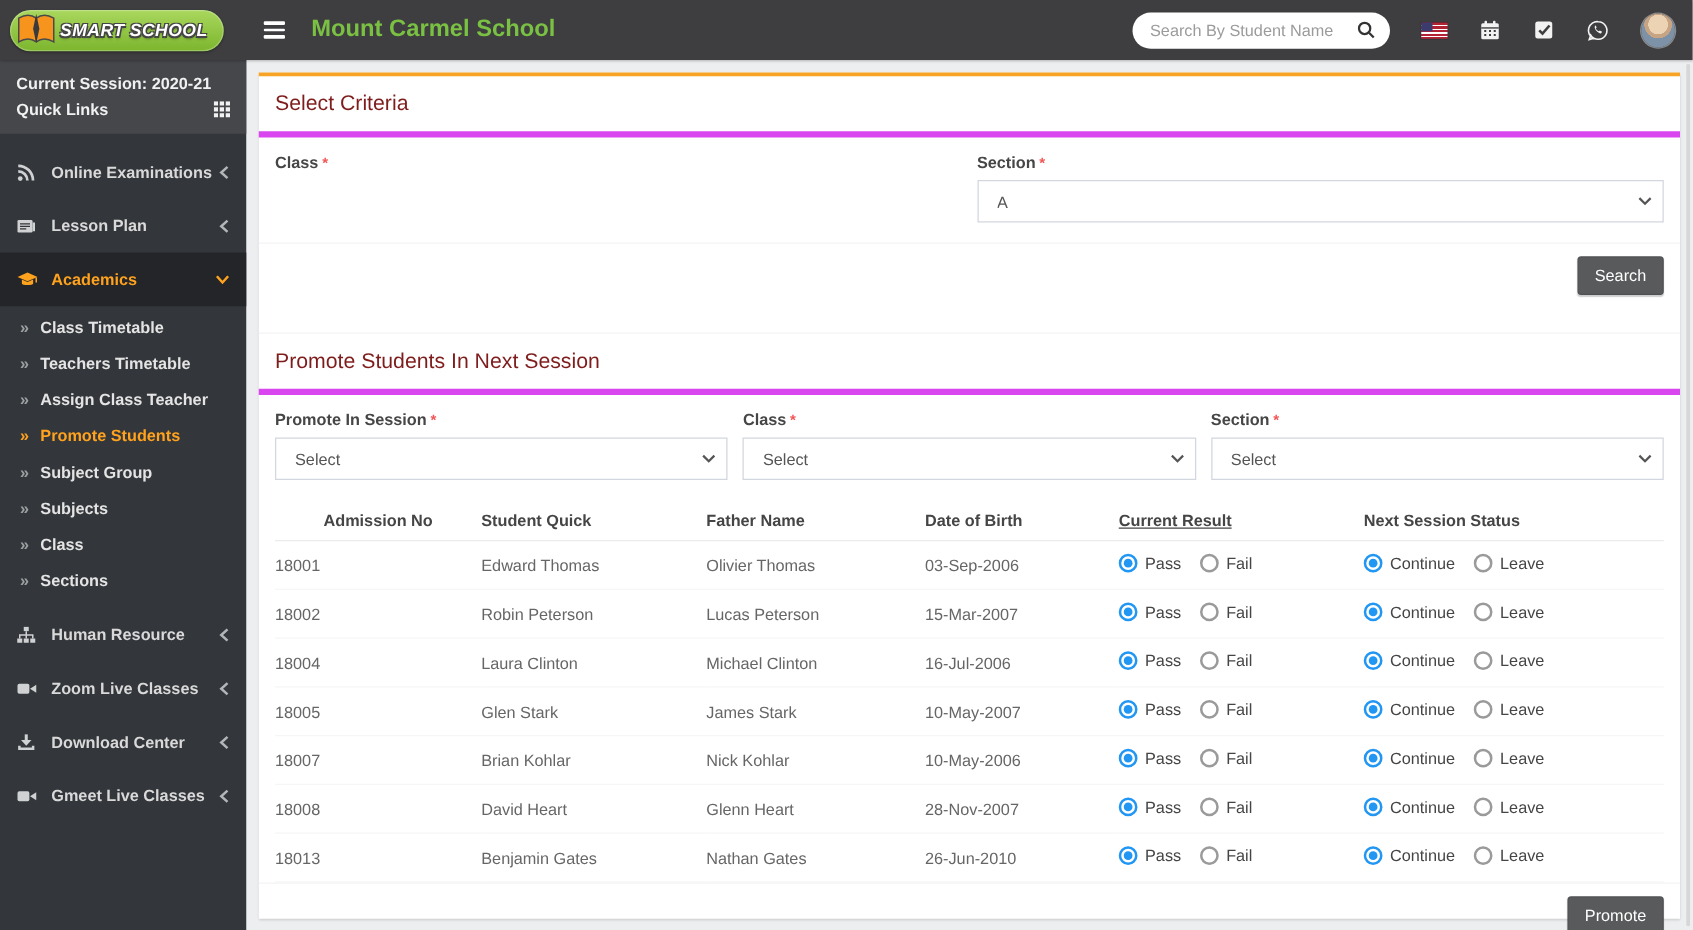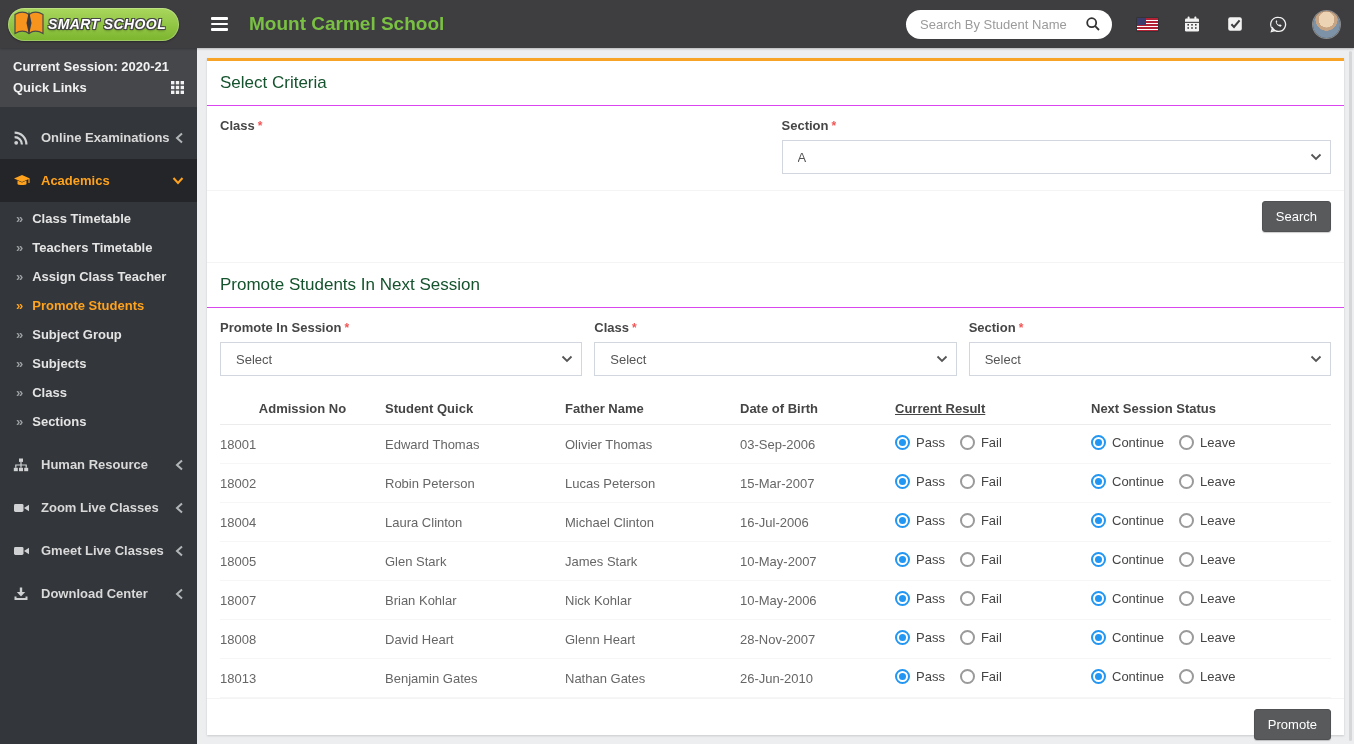--- a/index.html
+++ b/index.html
@@ -39,21 +39,21 @@
   .menu-item.parent-active .mi-icon, .menu-item.parent-active .mi-chevron { color:#ffa21d; }
   .submenu { padding:2px 0 7px; }
   .sub-item { height:29px; display:flex; align-items:center; padding:0 13px 0 16px; color:#e4e4e4; font-size:13px; font-weight:bold; cursor:pointer; }
   .sub-arrow { color:#9da0a2; margin-right:9px; font-size:13px; }
   .sub-item.active { color:#ffa21d; }
   .sub-item.active .sub-arrow { color:#ffa21d; }
 
   
   .content { position:fixed; left:197px; top:48px; right:0; bottom:0; background:#edeef0; padding:10px; overflow:hidden; }
   .card { background:#fff; border-top:3px solid #f7a325; box-shadow:0 1px 2px rgba(0,0,0,.15); height:677px; display:flex; flex-direction:column; }
-  .card-title { padding:12px 13px; font-size:17px; color:#14532d; border-bottom:1px solid #d946ef; }
+  .card-title { padding:12px 13px; font-size:17px; color:#7f1d1d; border-bottom:5px solid #d946ef; }
   .card-title.top-divided { border-top:1px solid #f4f4f4; }
   .form-row { display:flex; gap:12px; padding:12px 13px 16px; }
   .form-row .field { flex:1; }
   .field label { display:block; font-size:13px; font-weight:bold; color:#464646; margin-bottom:7px; }
   .req { color:#f25656; font-style:normal; margin-left:3px; font-size:12px; }
   .select-wrap { position:relative; }
   .select-wrap select { width:100%; height:34px; border:1px solid #d2d6de; background:#fff; color:#555; font-size:13px; padding:0 28px 0 15px; appearance:none; -webkit-appearance:none; border-radius:0; outline:none; font-family:"Liberation Sans", sans-serif; }
   .select-chevron { position:absolute; right:9px; top:50%; transform:translateY(-50%); pointer-events:none; color:#555; display:flex; }
   .card-footer { border-top:1px solid #f4f4f4; padding:10px 13px; display:flex; justify-content:flex-end; }
   .card-footer.search-footer { padding-bottom:30px; }
@@ -170,20 +170,37 @@
             <path d="M1.6 2.6 a11.8 11.8 0 0 1 11.8 11.8" fill="none" stroke="currentColor" stroke-width="2.2"></path>
           </svg>
         </span>
         <span class="mi-label">Online Examinations</span>
         <span class="mi-chevron">
           <svg width="9" height="12" viewBox="0 0 9 12" fill="none" stroke="currentColor" stroke-width="2">
             <path d="M7 1.5 L2 6 L7 10.5"></path>
           </svg>
         </span>
       </div>
+      <div class="menu-item">
+        <span class="mi-icon">
+          <svg width="16" height="16" viewBox="0 0 16 16">
+            <rect x="1" y="3" width="12" height="10" rx="1" fill="currentColor"></rect>
+            <rect x="13" y="5" width="2" height="7" fill="currentColor"></rect>
+            <g stroke="#33363a" stroke-width="1">
+              <path d="M3 6 h8 M3 8 h8 M3 10 h5"></path>
+            </g>
+          </svg>
+        </span>
+        <span class="mi-label">Lesson Plan</span>
+        <span class="mi-chevron">
+          <svg width="9" height="12" viewBox="0 0 9 12" fill="none" stroke="currentColor" stroke-width="2">
+            <path d="M7 1.5 L2 6 L7 10.5"></path>
+          </svg>
+        </span>
+      </div>
       <div class="menu-item parent-active">
         <span class="mi-icon">
           <svg width="18" height="16" viewBox="0 0 18 16">
             <path d="M9 2 L17 5.5 9 9 1 5.5 Z" fill="currentColor"></path>
             <path d="M4.5 7.5 V11 c0 1.3 9 1.3 9 0 V7.5 L9 9.5 Z" fill="currentColor"></path>
             <path d="M16 6 v4" stroke="currentColor" stroke-width="1.2"></path>
           </svg>
         </span>
         <span class="mi-label">Academics</span>
         <span class="mi-chevron">
@@ -252,41 +269,41 @@
         </span>
         <span class="mi-label">Zoom Live Classes</span>
         <span class="mi-chevron">
           <svg width="9" height="12" viewBox="0 0 9 12" fill="none" stroke="currentColor" stroke-width="2">
             <path d="M7 1.5 L2 6 L7 10.5"></path>
           </svg>
         </span>
       </div>
       <div class="menu-item">
         <span class="mi-icon">
-          <svg width="17" height="16" viewBox="0 0 17 16">
-            <rect x="1" y="4" width="9.5" height="8" rx="1.4" fill="currentColor"></rect>
-            <path d="M11 8 L16 4.8 v6.4 Z" fill="currentColor"></path>
-          </svg>
-        </span>
-        <span class="mi-label">Gmeet Live Classes</span>
-        <span class="mi-chevron">
-          <svg width="9" height="12" viewBox="0 0 9 12" fill="none" stroke="currentColor" stroke-width="2">
-            <path d="M7 1.5 L2 6 L7 10.5"></path>
-          </svg>
-        </span>
-      </div>
-      <div class="menu-item">
-        <span class="mi-icon">
           <svg width="16" height="16" viewBox="0 0 16 16">
             <rect x="6.8" y="1.5" width="2.4" height="5" fill="currentColor"></rect>
             <path d="M3.8 6 h8.4 L8 10.5 Z" fill="currentColor"></path>
             <path d="M1.5 10.5 v3.5 h13 v-3.5 h-2 v1.5 h-9 v-1.5 z" fill="currentColor"></path>
           </svg>
         </span>
         <span class="mi-label">Download Center</span>
+        <span class="mi-chevron">
+          <svg width="9" height="12" viewBox="0 0 9 12" fill="none" stroke="currentColor" stroke-width="2">
+            <path d="M7 1.5 L2 6 L7 10.5"></path>
+          </svg>
+        </span>
+      </div>
+      <div class="menu-item">
+        <span class="mi-icon">
+          <svg width="17" height="16" viewBox="0 0 17 16">
+            <rect x="1" y="4" width="9.5" height="8" rx="1.4" fill="currentColor"></rect>
+            <path d="M11 8 L16 4.8 v6.4 Z" fill="currentColor"></path>
+          </svg>
+        </span>
+        <span class="mi-label">Gmeet Live Classes</span>
         <span class="mi-chevron">
           <svg width="9" height="12" viewBox="0 0 9 12" fill="none" stroke="currentColor" stroke-width="2">
             <path d="M7 1.5 L2 6 L7 10.5"></path>
           </svg>
         </span>
       </div>
     </nav>
 </aside>
 
 <main class="content">

